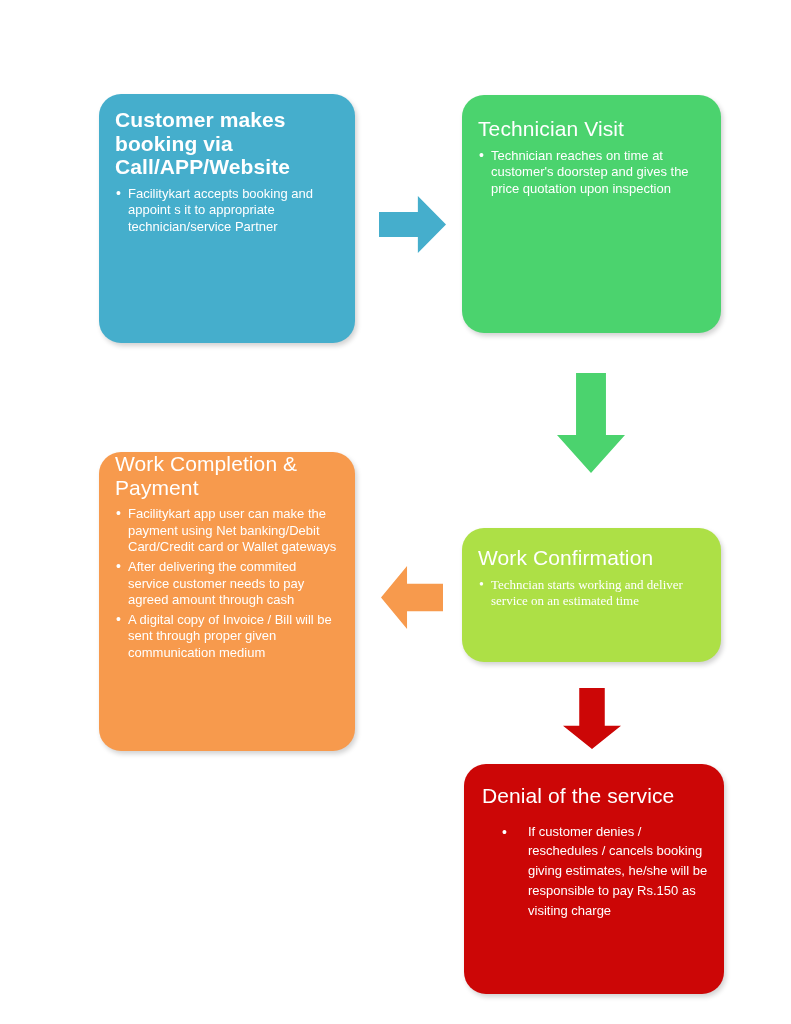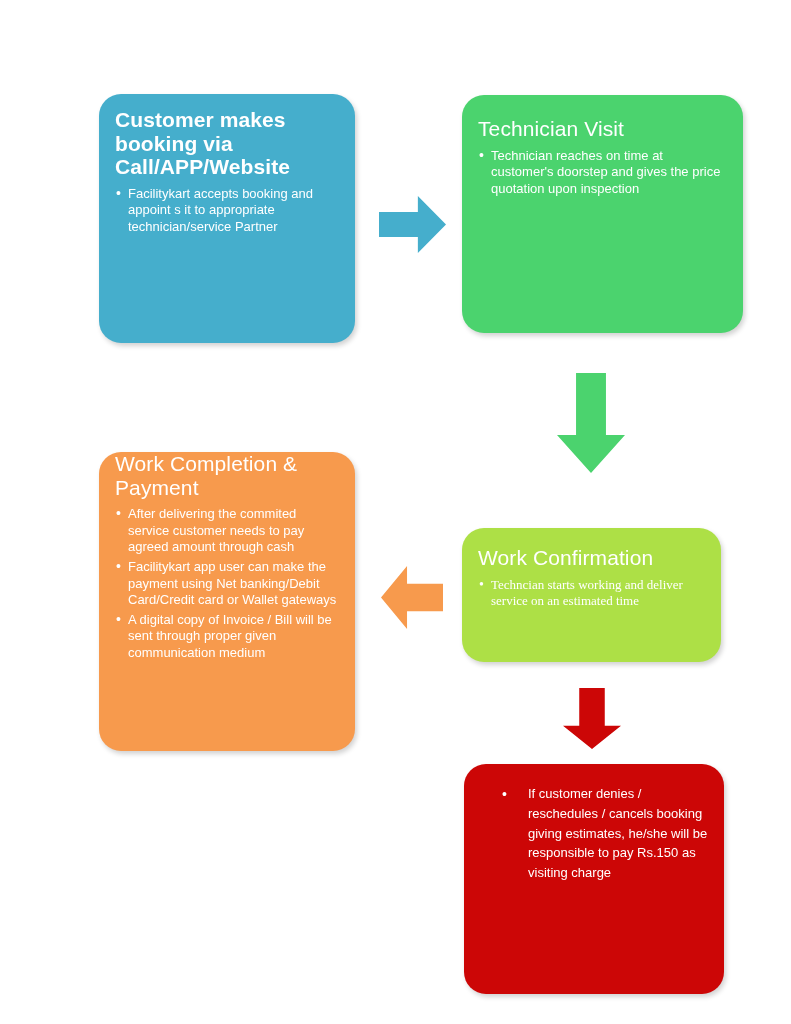--- a/index.html
+++ b/index.html
@@ -66,21 +66,21 @@
     line-height: 1.52;
     margin-bottom: 0;
   }
   .bullets.wide li::before {
     left: 20px;
     top: 0px;
   }
 
   
   #node-booking   { left: 99px;  top: 94px;  width: 256px; height: 249px; background: #45AECC; }
-  #node-visit     { left: 462px; top: 95px;  width: 281px; height: 238px; background: #4BD36E; padding-top: 22px; }
+  #node-visit     { left: 462px; top: 95px;  width: 259px; height: 238px; background: #4BD36E; padding-top: 22px; }
   #node-confirm   { left: 462px; top: 528px; width: 259px; height: 134px; background: #ADE046; padding-top: 18px; }
   #node-payment   { left: 99px;  top: 452px; width: 256px; height: 299px; background: #F79A4D; padding-top: 0; }
   #node-denial    { left: 464px; top: 764px; width: 260px; height: 230px; background: #CC0606; padding: 20px 16px 10px 18px; }
 
   #node-visit .node-title,
   #node-confirm .node-title,
   #node-payment .node-title,
   #node-denial .node-title { font-weight: 400; }
 
   #node-denial .node-title { margin-bottom: 14px; }
@@ -132,27 +132,28 @@
     <ul class="bullets">
       <li>Techncian starts working and deliver service on an estimated time</li>
     </ul>
   </div>
 
   <div class="arrow arrow-left" id="arrow-confirm-payment" style="background: rgb(247, 154, 77);"></div>
 
   <div class="node" id="node-payment" style="background: rgb(247, 154, 77);">
     <div class="node-title">Work Completion &amp; Payment</div>
     <ul class="bullets">
+      <li>Facilitykart app user can make the payment using Net banking/Debit Card/Credit card or Wallet gateways</li>
       <li>After delivering the commited service customer needs to pay agreed amount through cash</li>
-      <li>Facilitykart app user can make the payment using Net banking/Debit Card/Credit card or Wallet gateways</li>
       <li>A digital copy of Invoice / Bill will be sent through proper given communication medium</li>
     </ul>
   </div>
 
   <div class="arrow arrow-down" id="arrow-confirm-denial" style="background: rgb(204, 6, 6);"></div>
 
   <div class="node" id="node-denial" style="background: rgb(204, 6, 6);">
+    <div class="node-title">Denial of the service</div>
     <ul class="bullets wide">
       <li>If customer denies / reschedules / cancels booking giving estimates, he/she will be responsible to pay Rs.150 as visiting charge</li>
     </ul>
   </div>
 
 </div>
 
 </body></html>

